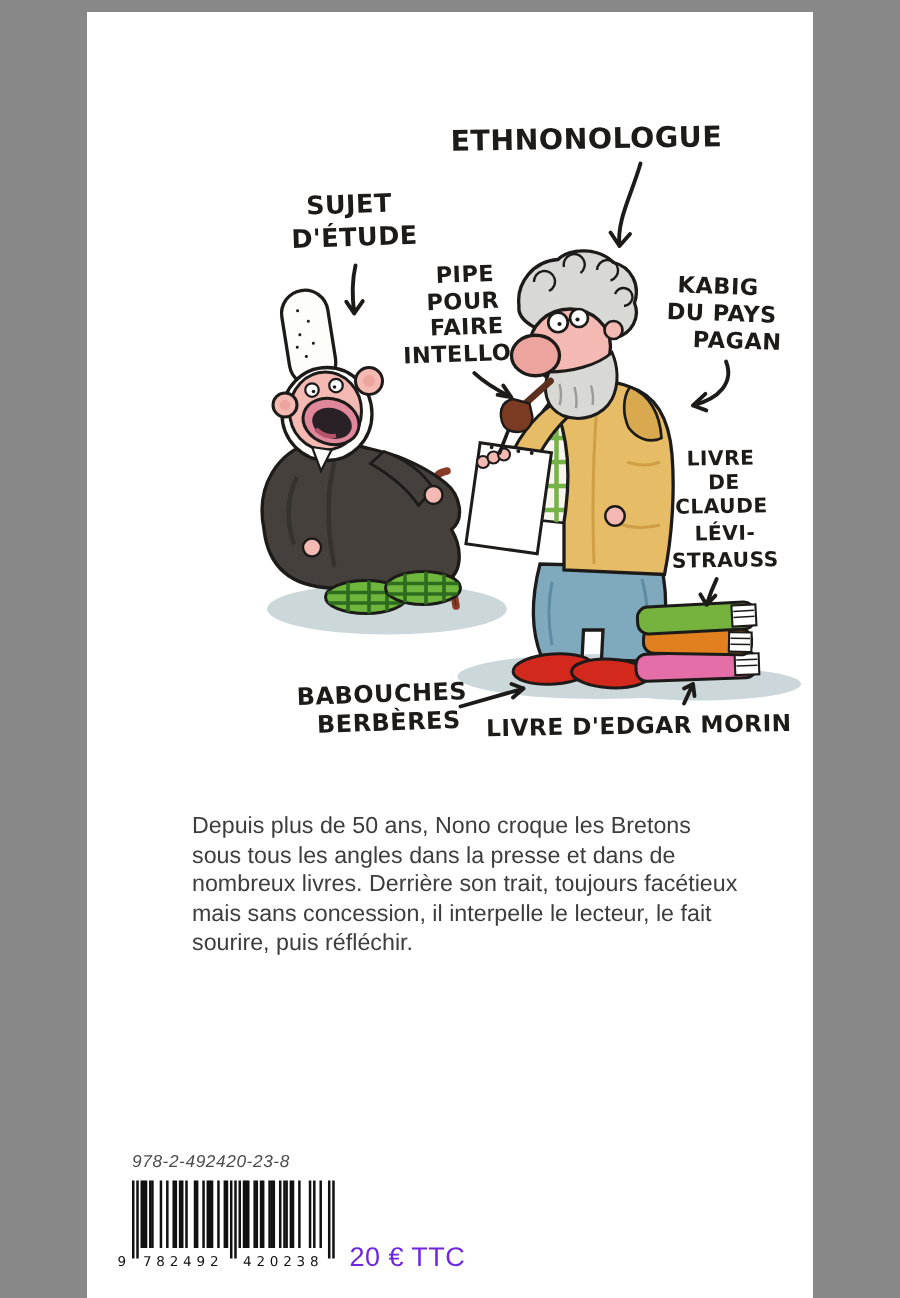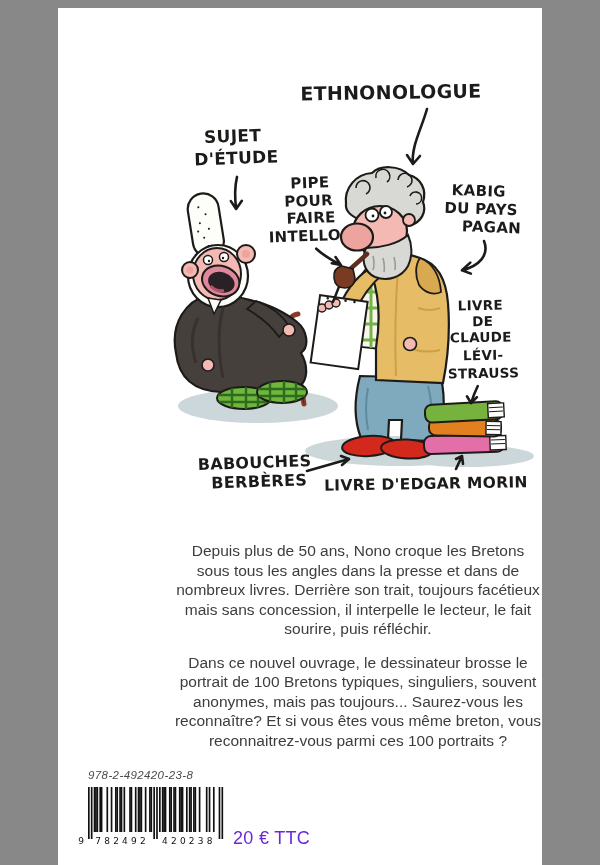--- a/index.html
+++ b/index.html
@@ -11,21 +11,21 @@
     --shadow-grey:#a3b7bd; --dress-dark:#45403c; --hair-grey:#d8d8d4;
     --cane-brown:#8a3b28; --text-grey:#3d3d3d; --paper:#ffffff;
   }
   html,body{margin:0;padding:0;background:#888;}
   .page{position:relative;width:484px;height:865px;background:var(--paper);
         margin:8px auto;overflow:hidden;font-family:"Liberation Sans",sans-serif;}
   .illustration{position:absolute;left:0;top:0;}
   .hand{font-family:"DejaVu Sans",sans-serif;font-weight:700;fill:var(--ink);letter-spacing:.3px;}
   .arrow{stroke:var(--ink);stroke-width:2.6;fill:none;stroke-linecap:round;stroke-linejoin:round;}
   .s-ink{stroke:var(--ink);}
-  .synopsis{position:absolute;left:70px;top:533px;width:460px;text-align:center;
+  .synopsis{position:absolute;left:70px;top:533px;width:460px;text-align:left;
             color:var(--text-grey);font-size:15.5px;line-height:19.5px;}
   .synopsis p{margin:0 0 14px 0;white-space:pre-line;}
   .isbn{position:absolute;left:30px;top:761px;font-size:11.5px;letter-spacing:.4px;color:#4a4a4a;font-style:italic;}
   .barcode-wrap{position:absolute;left:16px;top:778px;}
   .price{position:absolute;left:175px;top:820px;font-size:18px;color:#6d28d9;letter-spacing:.3px;}
   .barcode-digit{font-family:"DejaVu Sans",sans-serif;font-size:9px;fill:#111;}
 </style>
 </head>
 <body>
 
@@ -263,25 +263,20 @@
       <path class="arrow" d="M398,461 C400,457 402,452 404,448 M404,448 L398,451 M404,448 L405,456"></path>
     </g>
   </svg>
 
   <div class="synopsis">
     <p>Depuis plus de 50 ans, Nono croque les Bretons
 sous tous les angles dans la presse et dans de
 nombreux livres. Derrière son trait, toujours facétieux
 mais sans concession, il interpelle le lecteur, le fait
 sourire, puis réfléchir.</p>
-    <p>Dans ce nouvel ouvrage, le dessinateur brosse le
-portrait de 100 Bretons typiques, singuliers, souvent
-anonymes, mais pas toujours... Saurez-vous les
-reconnaître? Et si vous êtes vous même breton, vous
-reconnaitrez-vous parmi ces 100 portraits ?</p>
   </div>
 
   <div class="isbn">978-2-492420-23-8</div>
 
   <div class="barcode-wrap">
     <svg id="barcode-svg" width="170" height="64" viewBox="0 0 170 64">
       <g id="barcode-bars" fill="#111">
           <rect x="14.00" y="1" width="1.67" height="52"></rect>
           <rect x="16.84" y="1" width="1.67" height="52"></rect>
           <rect x="19.68" y="1" width="1.67" height="45"></rect>

